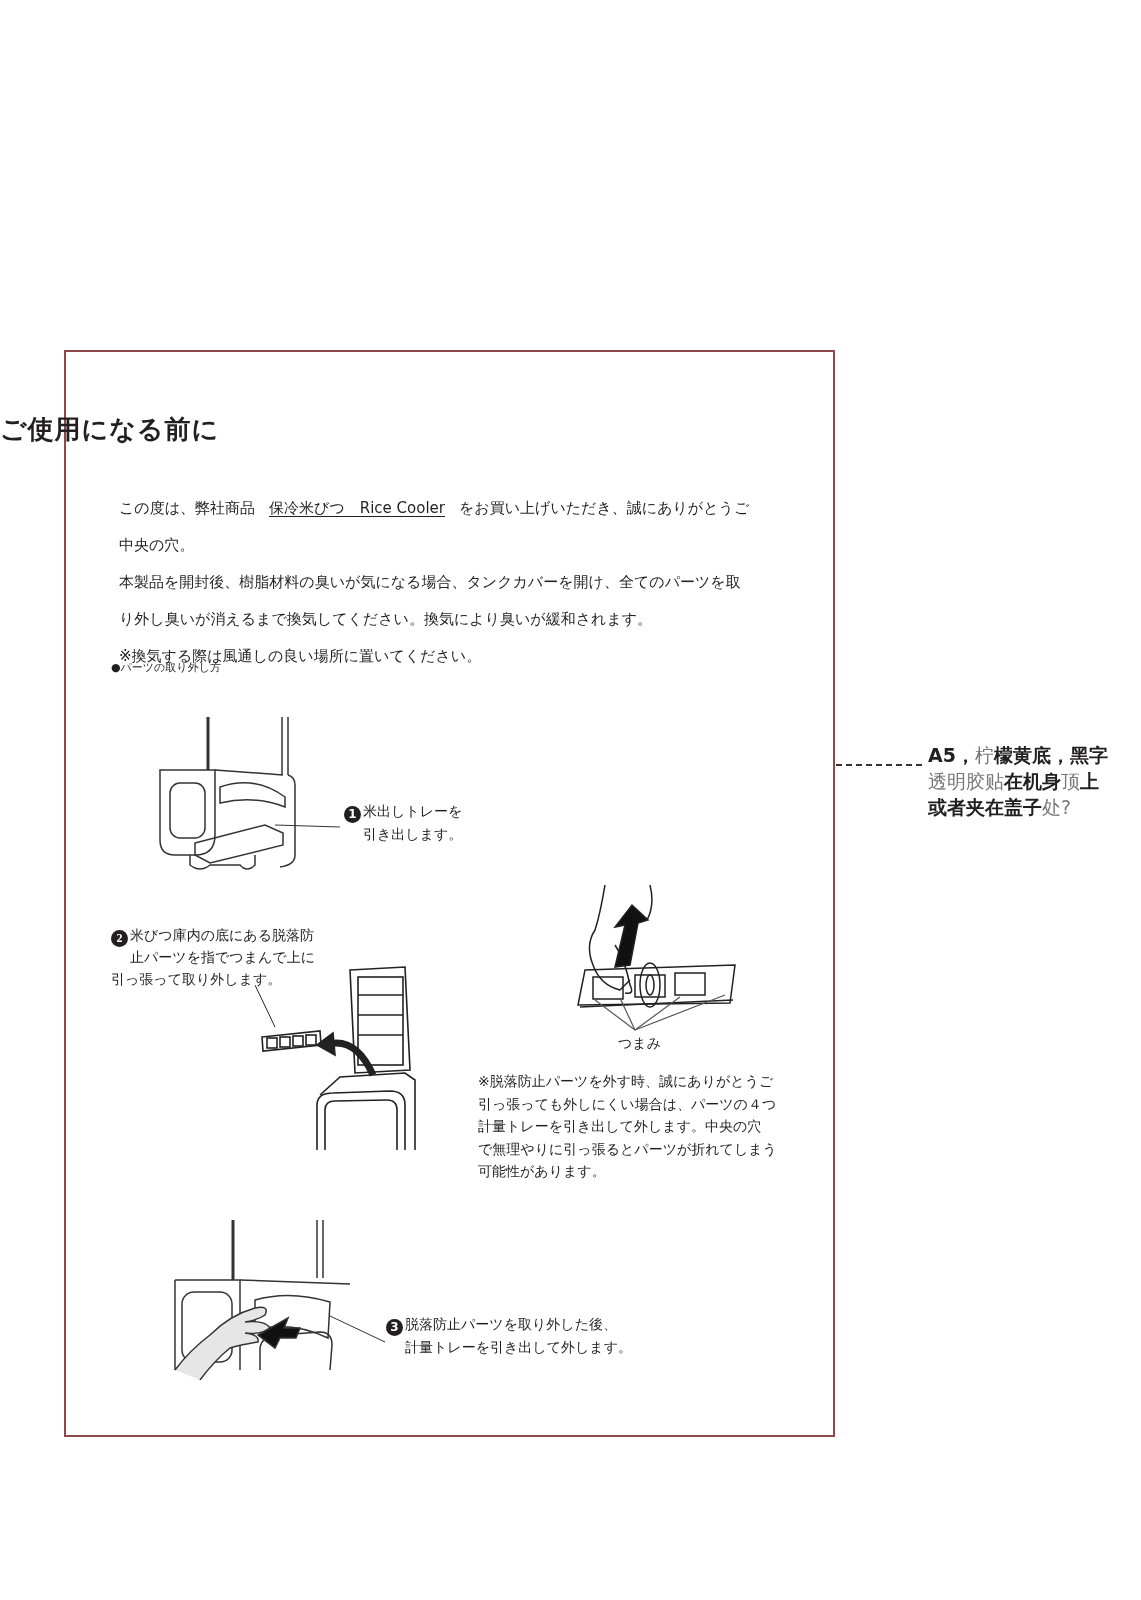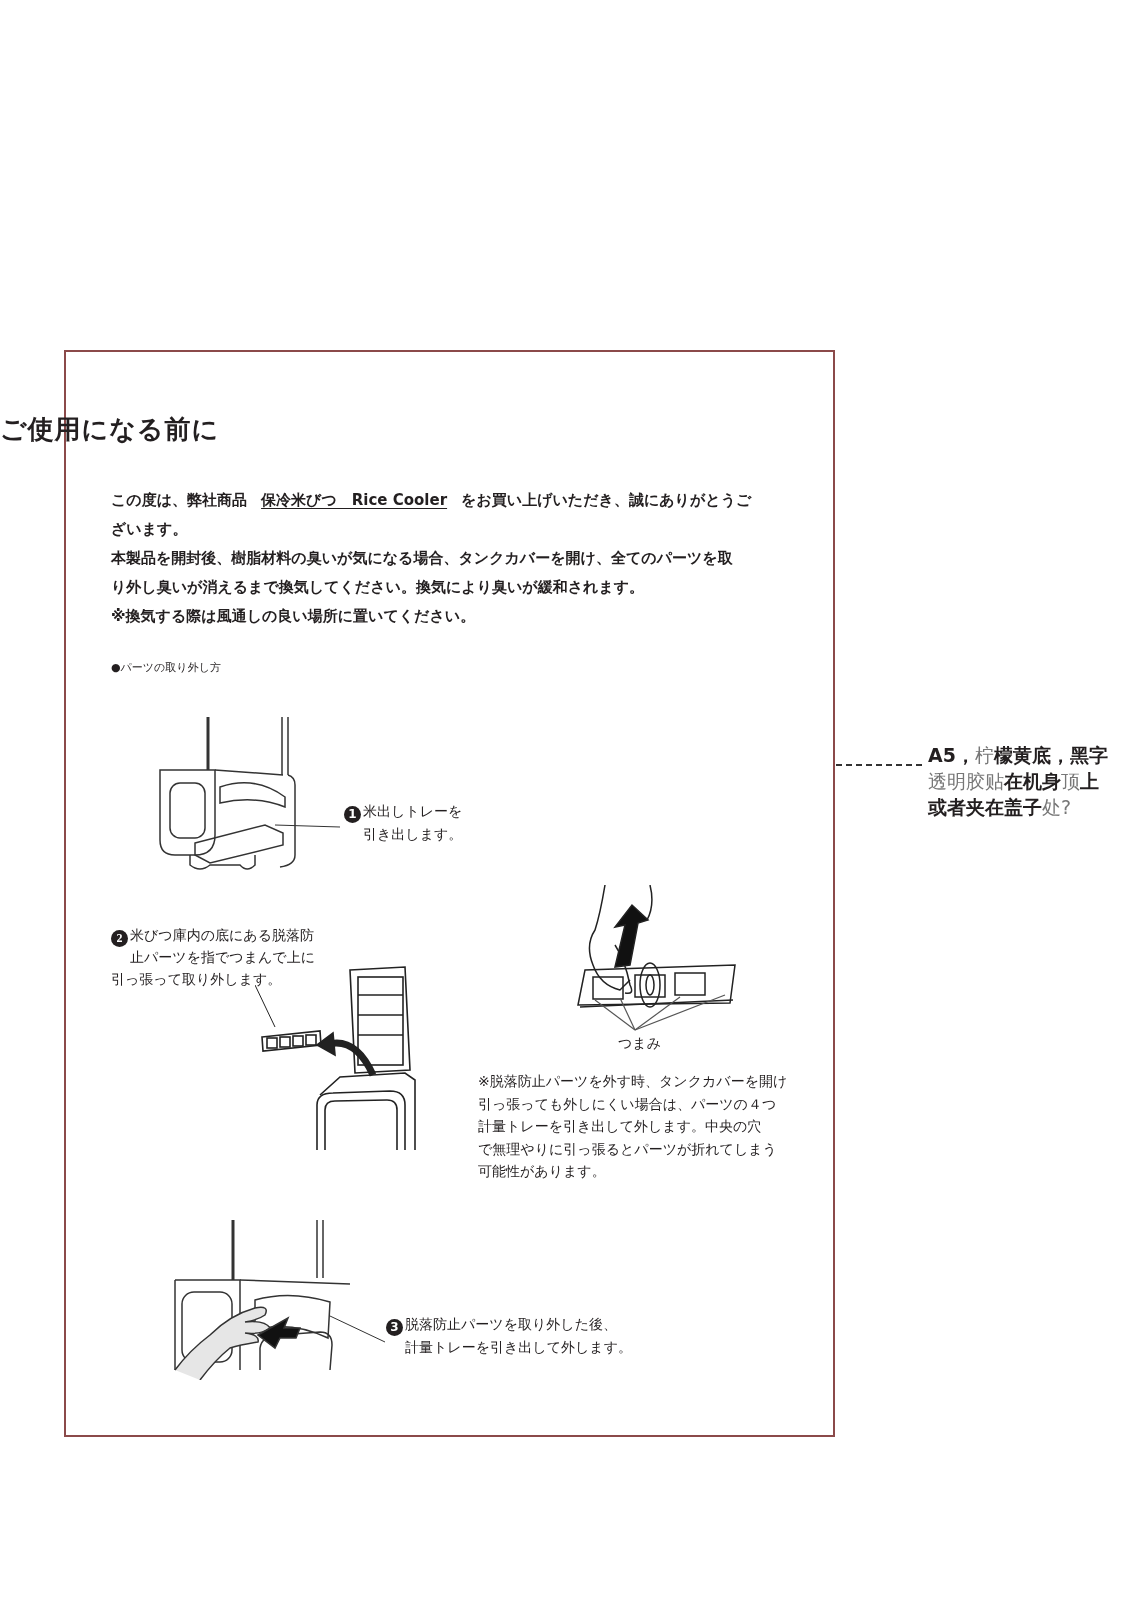--- a/index.html
+++ b/index.html
@@ -13,21 +13,21 @@
       border: 2px solid #8b4a4a; box-sizing: border-box;
     }
     .title {
       position: absolute; left: 0; top: 412px; width: 899px; text-align: left;
       font-size: 26px; font-weight: bold; letter-spacing: 1px;
     }
     .intro {
       position: absolute; left: 111px; top: 486px; width: 700px;
       font-size: 15px; line-height: 29px;
     }
-    .intro p { margin: 0; font-weight: bold; }
+    .intro p { margin: 8px; }
     .u { text-decoration: underline; text-underline-offset: 3px; margin: 0 14px; }
     .section-heading {
       position: absolute; left: 111px; top: 660px; font-size: 11px;
     }
     .step { position: absolute; font-size: 14px; line-height: 22px; }
     .num {
       display: inline-block; width: 17px; height: 17px; border-radius: 50%;
       background: #231f20; color: #fff; font-size: 12px; font-weight: bold;
       text-align: center; line-height: 17px; margin-right: 2px; vertical-align: -2px;
     }
@@ -50,21 +50,21 @@
   </style>
 </head>
 <body>
 
 <div class="frame"></div>
 
 <div class="title">ご使用になる前に</div>
 
 <div class="intro">
   <p><span>この度は、弊社商品</span><span class="u">保冷米びつ　Rice Cooler</span><span>をお買い上げいただき、誠にありがとうご</span></p>
-  <p>ざいます。</p>
+  <p>中央の穴。</p>
   <p>本製品を開封後、樹脂材料の臭いが気になる場合、タンクカバーを開け、全てのパーツを取</p>
   <p>り外し臭いが消えるまで換気してください。換気により臭いが緩和されます。</p>
   <p>※換気する際は風通しの良い場所に置いてください。</p>
 </div>
 
 <div class="section-heading">●パーツの取り外し方</div>
 
 <svg class="illus" style="left:155px; top:715px;" width="200" height="160" viewBox="0 0 200 160" fill="none" stroke="#333" stroke-width="1.5">
   <line x1="53" y1="2" x2="53" y2="55" stroke-width="3"></line>
   <line x1="127" y1="2" x2="127" y2="60"></line>
@@ -124,21 +124,21 @@
   <g stroke="#555" stroke-width="1.2">
     <line x1="20" y1="115" x2="60" y2="145"></line>
     <line x1="45" y1="113" x2="60" y2="145"></line>
     <line x1="105" y1="112" x2="60" y2="145"></line>
     <line x1="150" y1="110" x2="60" y2="145"></line>
   </g>
 </svg>
 <div class="caption-tsumami">つまみ</div>
 
 <div class="note">
-  <div>※脱落防止パーツを外す時、タンクカバーを開け</div>
+  <div>※脱落防止パーツを外す時、誠にありがとうご</div>
   <div>引っ張っても外しにくい場合は、パーツの４つ</div>
   <div>計量トレーを引き出して外します。中央の穴</div>
   <div>で無理やりに引っ張るとパーツが折れてしまう</div>
   <div>可能性があります。</div>
 </div>
 
 <svg class="illus" style="left:170px; top:1220px;" width="220" height="160" viewBox="0 0 220 160" fill="none" stroke="#333" stroke-width="1.5">
   <line x1="63" y1="0" x2="63" y2="60" stroke-width="3"></line>
   <line x1="147" y1="0" x2="147" y2="58"></line>
   <line x1="153" y1="0" x2="153" y2="58"></line>

